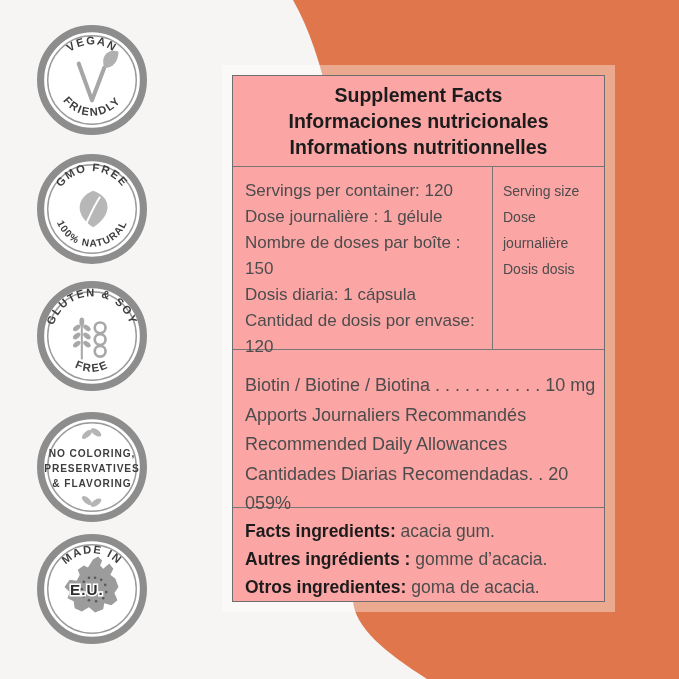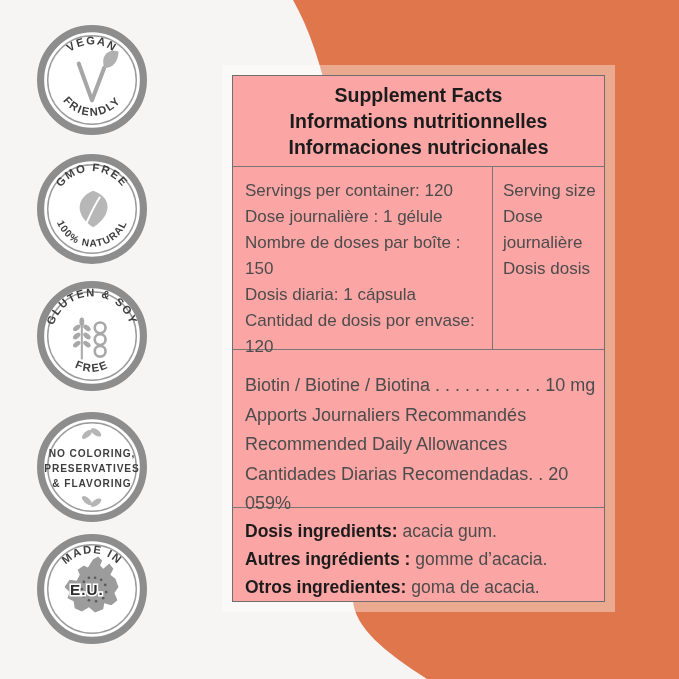--- a/index.html
+++ b/index.html
@@ -24,21 +24,21 @@
   }
   .serving-section{
     display:flex;border-top:1.5px solid #777;height:183px;box-sizing:border-box;
   }
   .serving-left{
     width:259px;box-sizing:border-box;padding:11px 4px 0 12px;
     font-size:17px;line-height:26px;
   }
   .serving-right{
     flex:1;border-left:1.5px solid #777;box-sizing:border-box;
-    padding:11px 4px 0 10px;font-size:17px;line-height:26px;
+    padding:11px 4px 0 10px;font-size:14px;line-height:26px;
   }
   .nutrient-section{
     border-top:1.5px solid #777;height:158px;box-sizing:border-box;
     padding:21px 4px 0 12px;font-size:18px;line-height:29.5px;
   }
   .other-section{
     border-top:1.5px solid #777;height:92px;box-sizing:border-box;
     padding:9px 4px 0 12px;font-size:17.5px;line-height:28px;
   }
   .other-section .lbl{font-weight:bold;color:#1c1c1c;}
@@ -160,22 +160,22 @@
       <text class="eu-text" x="50" y="61">E.U.</text>
     </g>
     <text class="arc-text"><textPath href="#b5top" startOffset="50%" text-anchor="middle">MADE IN</textPath></text>
   </svg>
 </div>
 
 <div class="panel">
 
   <div class="panel-header">
     <div>Supplement Facts</div>
+    <div>Informaciones nutricionales</div>
     <div>Informations nutritionnelles</div>
-    <div>Informaciones nutricionales</div>
   </div>
 
   <div class="serving-section">
     <div class="serving-left">
       <div>Servings per container: 120</div>
       <div>Dose journalière : 1 gélule</div>
       <div>Nombre de doses par boîte : 150</div>
       <div>Dosis diaria: 1 cápsula</div>
       <div>Cantidad de dosis por envase: 120</div>
     </div>
@@ -187,18 +187,18 @@
   </div>
 
   <div class="nutrient-section">
     <div>Biotin / Biotine / Biotina . . . . . . . . . . . 10 mg</div>
     <div>Apports Journaliers Recommandés</div>
     <div>Recommended Daily Allowances</div>
     <div>Cantidades Diarias Recomendadas. . 20 059%</div>
   </div>
 
   <div class="other-section">
-    <div><span class="lbl">Dosis ingredients:</span><span> acacia gum.</span></div>
+    <div><span class="lbl">Facts ingredients:</span><span> acacia gum.</span></div>
     <div><span class="lbl">Autres ingrédients :</span><span> gomme d’acacia.</span></div>
     <div><span class="lbl">Otros ingredientes:</span><span> goma de acacia.</span></div>
   </div>
 
 </div>
 
 </body></html>

